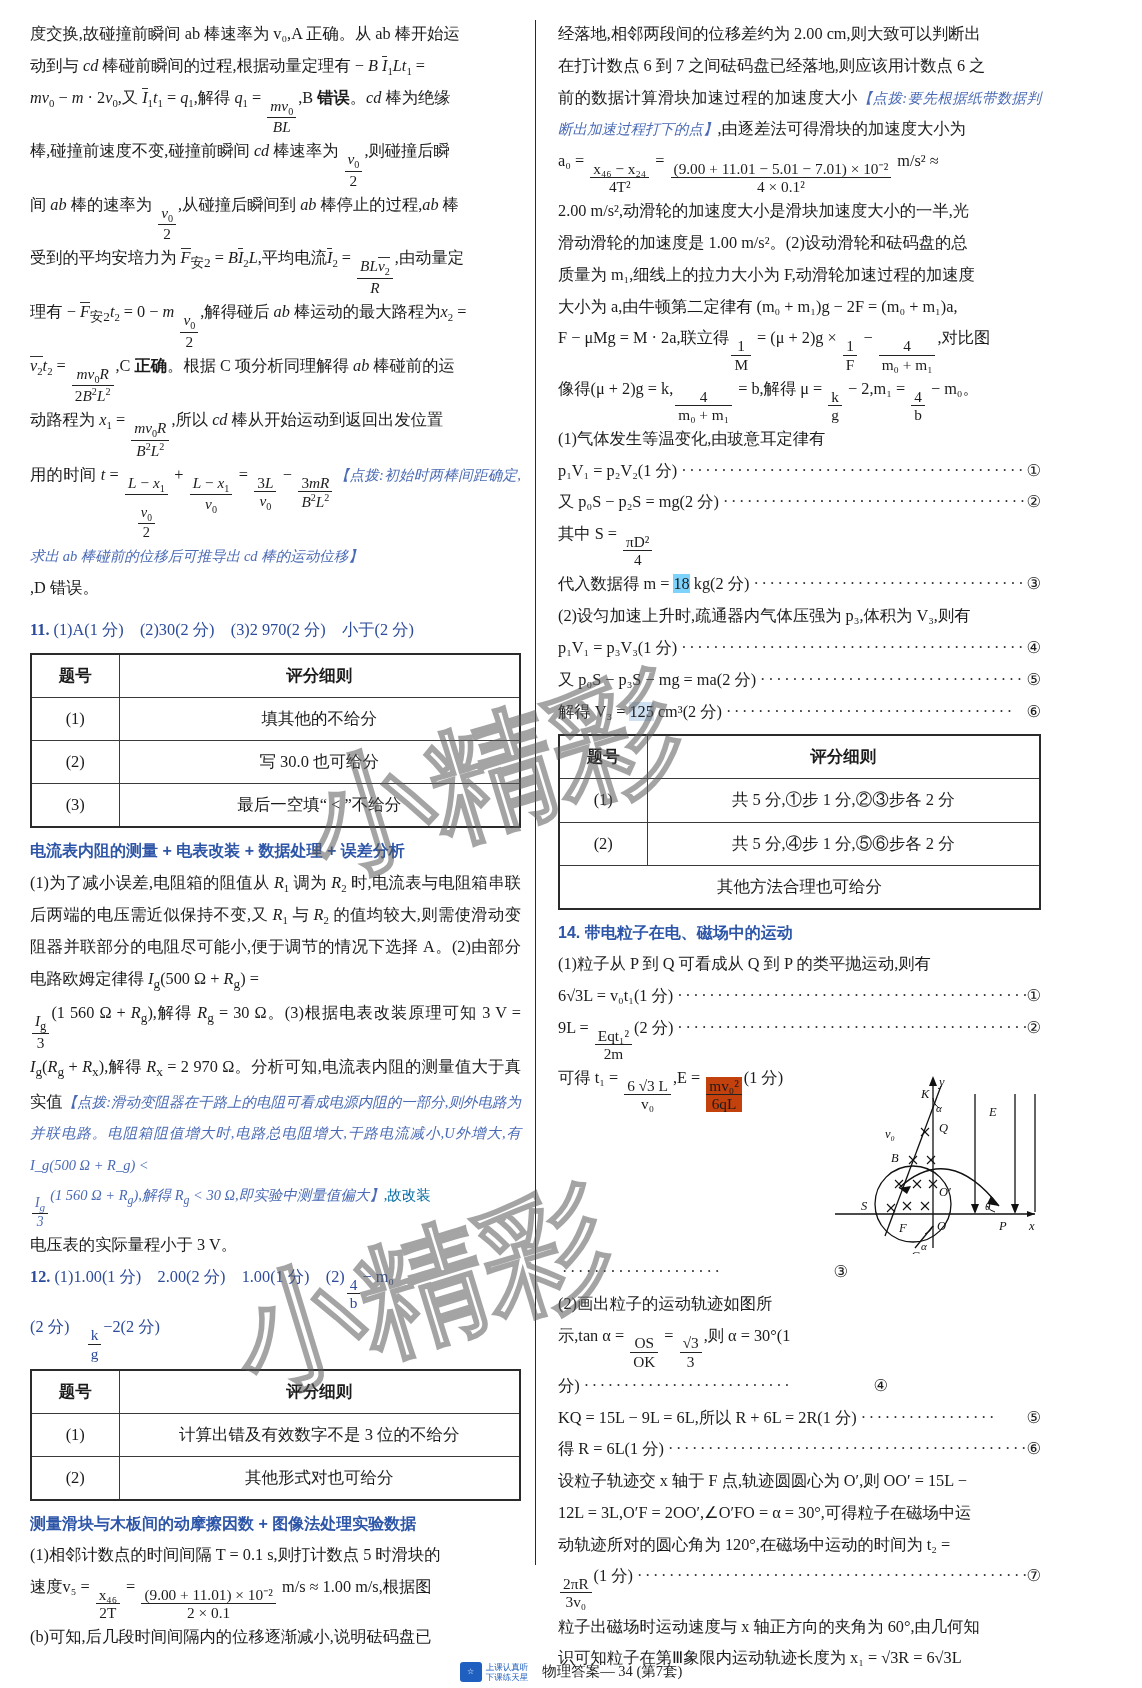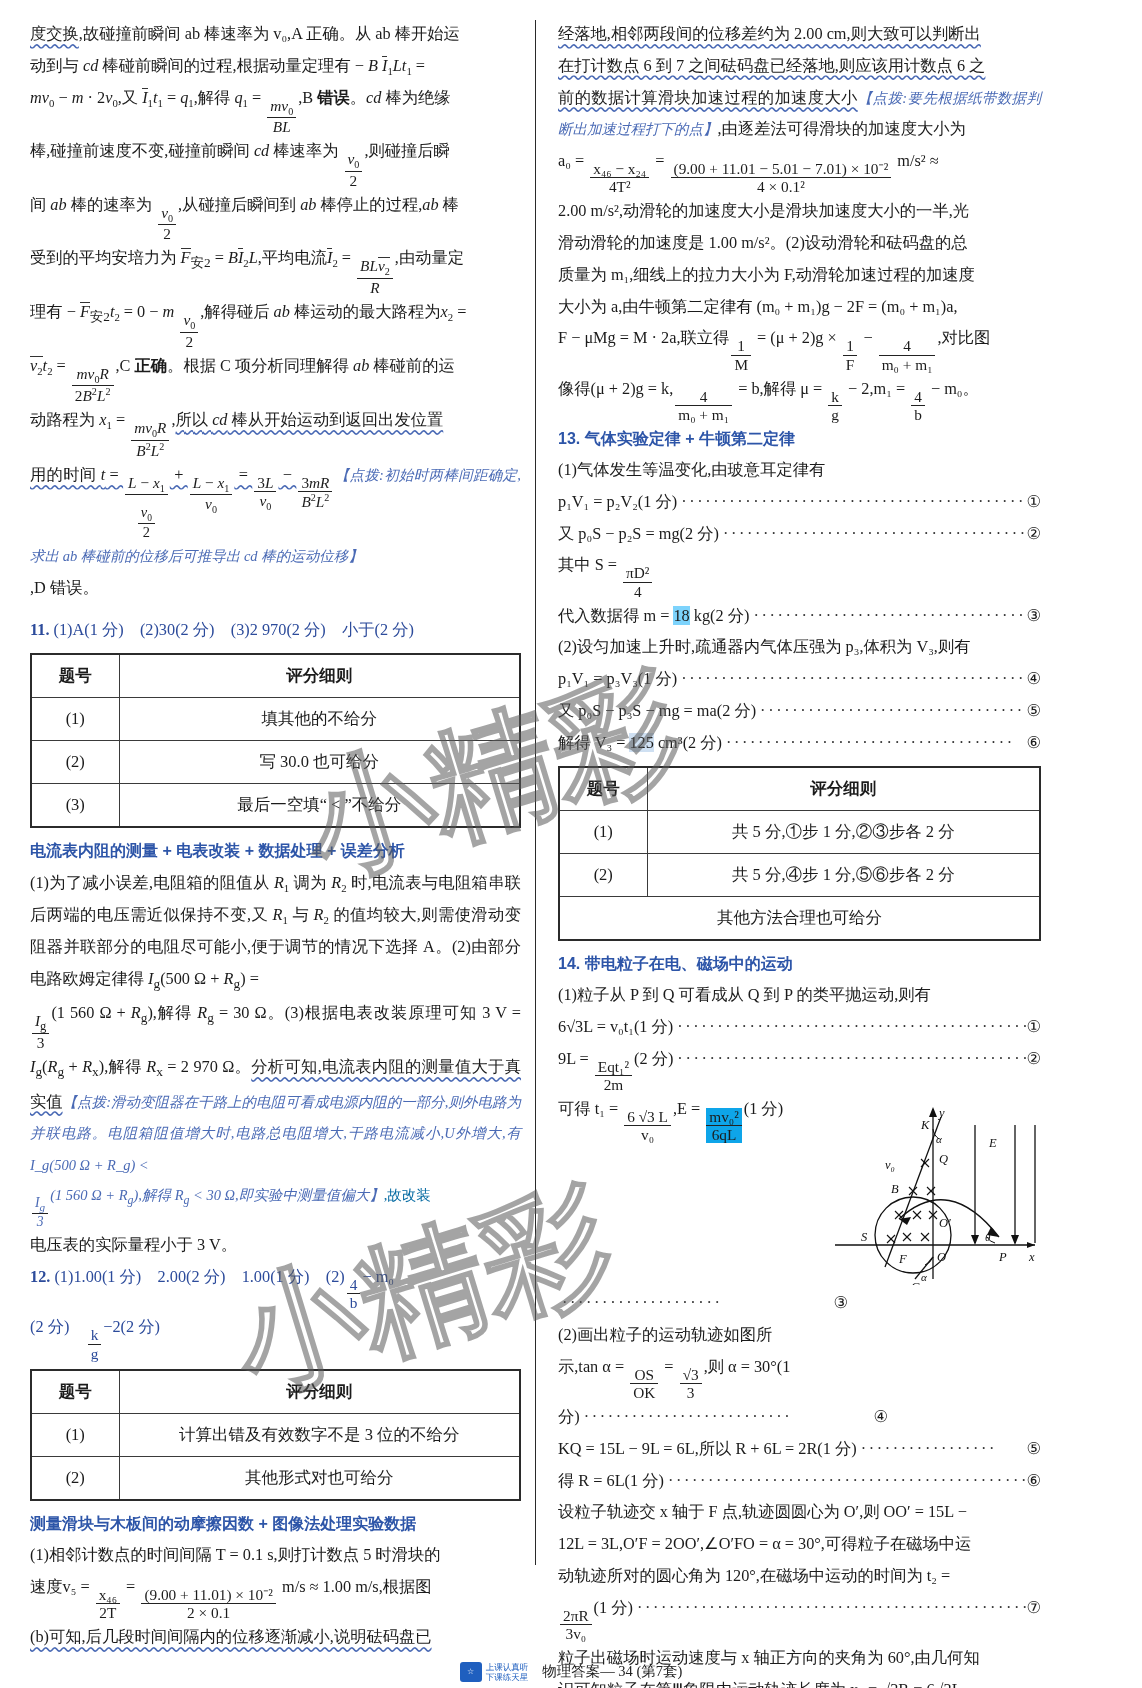--- a/index.html
+++ b/index.html
@@ -34,21 +34,21 @@
     background:#2a2a2a;
     margin:2px 0 0 0;
     height:1545px;
     flex:0 0 1px;
   }
   p { margin:0; text-align:justify; text-justify:inter-ideograph; }
   .ital { font-style:italic; font-family:"Liberation Serif", serif; }
   .blue { color:#2c4b9b; }
   .blue-head { color:#2d55a8; font-weight:bold; font-family:"Liberation Sans", sans-serif; font-size:16px; }
   .hint { color:#4a6ab5; font-style:italic; font-size:14.5px; }
-  .wavy { text-decoration:underline; text-decoration-style:wavy; text-decoration-color:#4a6ab5; text-underline-offset:4px; }
+  .wavy { text-decoration-style:wavy; text-decoration-color:#4a6ab5; text-underline-offset:4px; }
   .num { font-family:"Liberation Serif", serif; }
 
   
   .frac { display:inline-flex; flex-direction:column; vertical-align:-0.52em; text-align:center; margin:0 2px; font-size:0.94em; line-height:1.12; }
   .frac > .n { border-bottom:1px solid #222; padding:0 3px; }
   .frac > .d { padding:0 3px; }
   .sm { font-size:0.82em; }
   sub { font-size:0.66em; }
   sup { font-size:0.66em; }
   .ovl { border-top:1px solid #333; display:inline-block; line-height:1.05; padding-top:0px; }
@@ -314,24 +314,20 @@
             <span class="d">m₀ + m₁</span>
           </span><span> = b,解得 μ = </span><span class="frac">
             <span class="n">k</span>
             <span class="d">g</span>
           </span><span> − 2,m₁ = </span><span class="frac">
             <span class="n">4</span>
             <span class="d">b</span>
           </span><span> − m₀。</span>
       </p>
 
-      <p class="blue-head">
-        <span>13.</span>
-        <span>气体实验定律 + 牛顿第二定律</span>
-      </p>
       <p>(1)气体发生等温变化,由玻意耳定律有</p>
 
       <div class="eq-row">
         <span class="lead">p₁V₁ = p₂V₂(1 分)</span>
         <span class="fill">······························································</span>
         <span class="tail">①</span>
       </div>
       <div class="eq-row">
         <span class="lead">又 p₀S − p₂S = mg(2 分)</span>
         <span class="fill">······························································</span>
@@ -498,21 +494,21 @@
             <text x="92" y="186" font-size="11">α</text>
             <text x="82" y="196">G</text>
           </g>
         </svg>
       </div>
 
       <p>
         <span>可得 t₁ = </span><span class="frac">
             <span class="n">6 √3 L</span>
             <span class="d">v₀</span>
-          </span><span>,E = </span><span class="frac" style="background:#0ea5e9">
+          </span><span>,E = </span><span class="frac" style="background:#c2410c">
             <span class="n">mv₀²</span>
             <span class="d">6qL</span>
           </span><span>(1 分)</span>
       </p>
       <div class="eq-row" style="width:290px">
         <span class="fill">····················</span>
         <span class="tail">③</span>
       </div>
 
       <p style="width:300px">(2)画出粒子的运动轨迹如图所</p>

